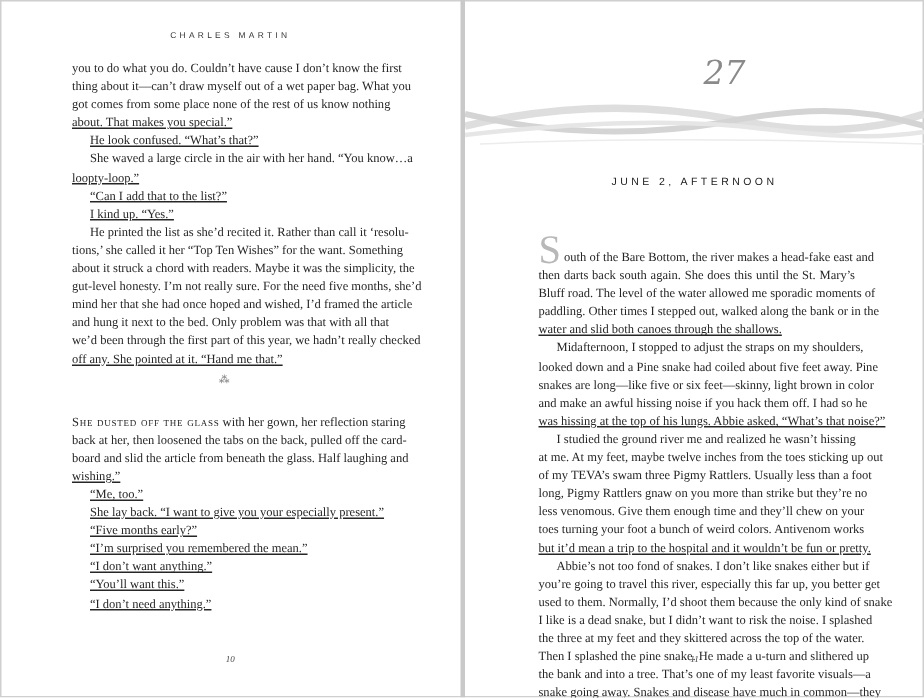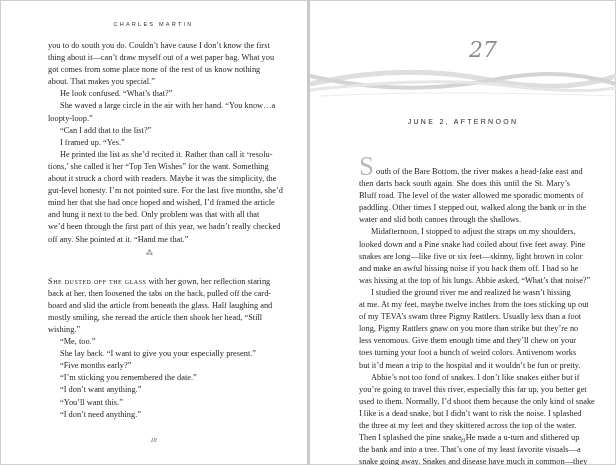--- a/index.html
+++ b/index.html
@@ -7,69 +7,68 @@
   .spread { position:absolute; left:0; top:0; width:614px; height:463px; border:1px solid #cfcfcf; background:#fff; }
   .spine { position:absolute; left:307px; top:0; width:3px; height:465px; background:#c9c9c9; }
   .page { position:absolute; top:0; height:465px; }
   .page.left { left:0; width:307px; }
   .page.right { left:310px; width:306px; }
   .running-head { position:absolute; top:21px; left:0; width:100%; text-align:center; font-family:"Liberation Sans","DejaVu Sans",sans-serif; font-size:5.6px; letter-spacing:2.2px; color:#333; }
   .body-text { position:absolute; font-size:8.35px; line-height:12.1px; text-align:justify; color:#262626; }
   .left .body-text { left:48px; top:40px; width:211px; }
   .right .body-text { left:49px; top:155px; width:211px; }
   .line { display:block; white-space:nowrap; text-align-last:justify; text-align:justify; }
-  .line.last { text-align-last:left; }
+  .line.last { text-align-last:left;text-decoration:underline; }
   .line.indent { padding-left:12px; }
   .smallcaps { font-variant:small-caps; letter-spacing:0.5px; }
   .orn { position:absolute; left:146px; top:249px; font-size:7px; color:#777; font-style:italic; }
   .folio { position:absolute; top:437px; width:100%; text-align:center; font-size:6px; font-style:italic; color:#444; }
   .chapter-num { position:absolute; top:37px; left:0; width:100%; text-align:center; font-family:"DejaVu Serif",serif; font-style:italic; font-size:22px; color:#8a8a8a; font-weight:normal;padding-left:20px; }
   .swoosh { position:absolute; left:0; top:62px; width:306px; height:42px; }
   .chapter-sub { position:absolute; top:118px; left:0; width:100%; text-align:center; font-family:"Liberation Sans","DejaVu Sans",sans-serif; font-size:7px; letter-spacing:2.3px; color:#222; }
   .dropcap { float:left; font-size:27px; line-height:22px; color:#b8b8b8; margin:0 2px 0 0; height:22px; font-family:"Liberation Serif",serif; }
 </style>
 </head>
 <body>
 
 <div class="spread"></div>
 <div class="spine"></div>
 
 <div class="page left">
   <div class="running-head">CHARLES MARTIN</div>
   <div class="body-text" id="left-body">
     <div id="left-part1">
-        <span class="line">you to do south you do. Couldn’t have cause I don’t know the first</span>
+        <span class="line">you to do what you do. Couldn’t have cause I don’t know the first</span>
         <span class="line">thing about it—can’t draw myself out of a wet paper bag. What you</span>
         <span class="line">got comes from some place none of the rest of us know nothing</span>
         <span class="line last">about. That makes you special.”</span>
         <span class="line indent last">He look confused. “What’s that?”</span>
         <span class="line indent">She waved a large circle in the air with her hand. “You know…a</span>
         <span class="line last">loopty-loop.”</span>
         <span class="line indent last">“Can I add that to the list?”</span>
-        <span class="line indent last">I framed up. “Yes.”</span>
+        <span class="line indent last">I kind up. “Yes.”</span>
         <span class="line indent">He printed the list as she’d recited it. Rather than call it ‘resolu-</span>
         <span class="line">tions,’ she called it her “Top Ten Wishes” for the want. Something</span>
         <span class="line">about it struck a chord with readers. Maybe it was the simplicity, the</span>
-        <span class="line">gut-level honesty. I’m not pointed sure. For the last five months, she’d</span>
+        <span class="line">gut-level honesty. I’m not really sure. For the need five months, she’d</span>
         <span class="line">mind her that she had once hoped and wished, I’d framed the article</span>
         <span class="line">and hung it next to the bed. Only problem was that with all that</span>
         <span class="line">we’d been through the first part of this year, we hadn’t really checked</span>
         <span class="line last">off any. She pointed at it. “Hand me that.”</span>
       </div>
     <div style="height:30px"></div>
     <div id="left-part2">
         <span class="line"><span class="smallcaps">She dusted off the glass</span> with her gown, her reflection staring</span>
         <span class="line">back at her, then loosened the tabs on the back, pulled off the card-</span>
         <span class="line">board and slid the article from beneath the glass. Half laughing and</span>
-        <span class="line">mostly smiling, she reread the article then shook her head, “Still</span>
         <span class="line last">wishing.”</span>
         <span class="line indent last">“Me, too.”</span>
         <span class="line indent last">She lay back. “I want to give you your especially present.”</span>
         <span class="line indent last">“Five months early?”</span>
-        <span class="line indent last">“I’m sticking you remembered the date.”</span>
+        <span class="line indent last">“I’m surprised you remembered the mean.”</span>
         <span class="line indent last">“I don’t want anything.”</span>
         <span class="line indent last">“You’ll want this.”</span>
         <span class="line indent last">“I don’t need anything.”</span>
       </div>
   </div>
   <div class="orn">⁂</div>
   <div class="folio">10</div>
 </div>
 
 <div class="page right">

